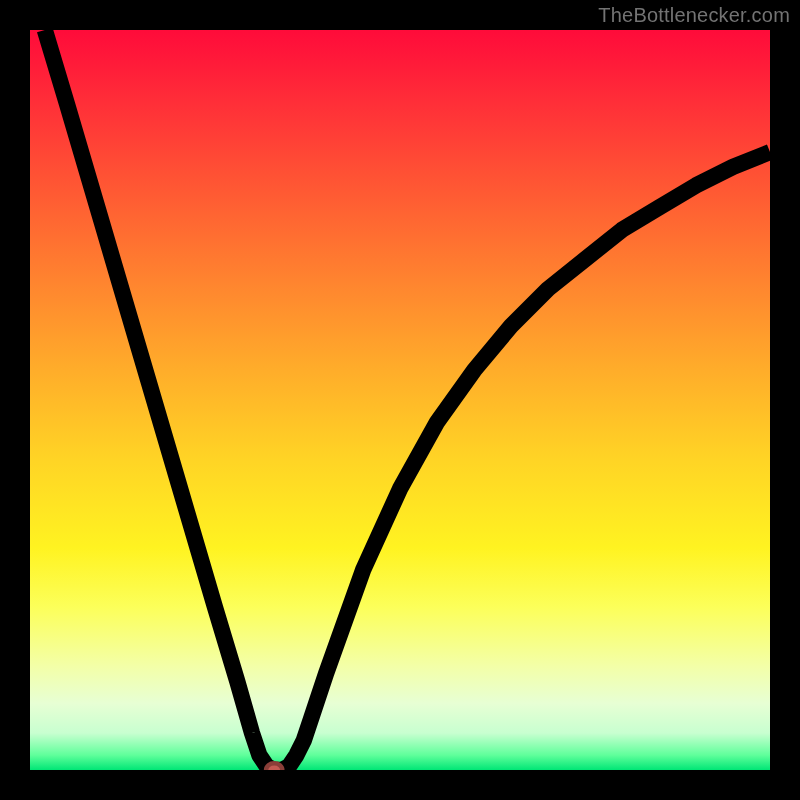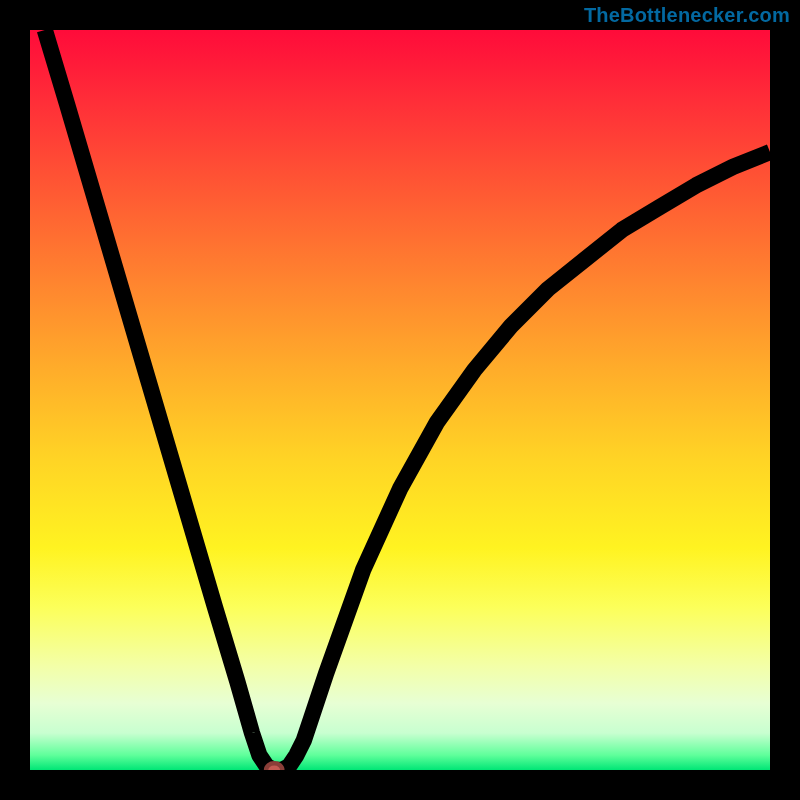--- a/index.html
+++ b/index.html
@@ -14,23 +14,23 @@
   .stage {
     position: relative;
     width: 800px;
     height: 800px;
     background: #000;
   }
   .watermark {
     position: absolute;
     top: 4px;
     right: 10px;
-    color: #0369a1;
+    color: #737373;
     font-size: 20px;
-    font-weight: 700;
+    font-weight: 400;
     z-index: 10;
     letter-spacing: 0.2px;
   }
   .plot {
     position: absolute;
     left: 30px;
     top: 30px;
     width: 740px;
     height: 740px;
     overflow: hidden;

